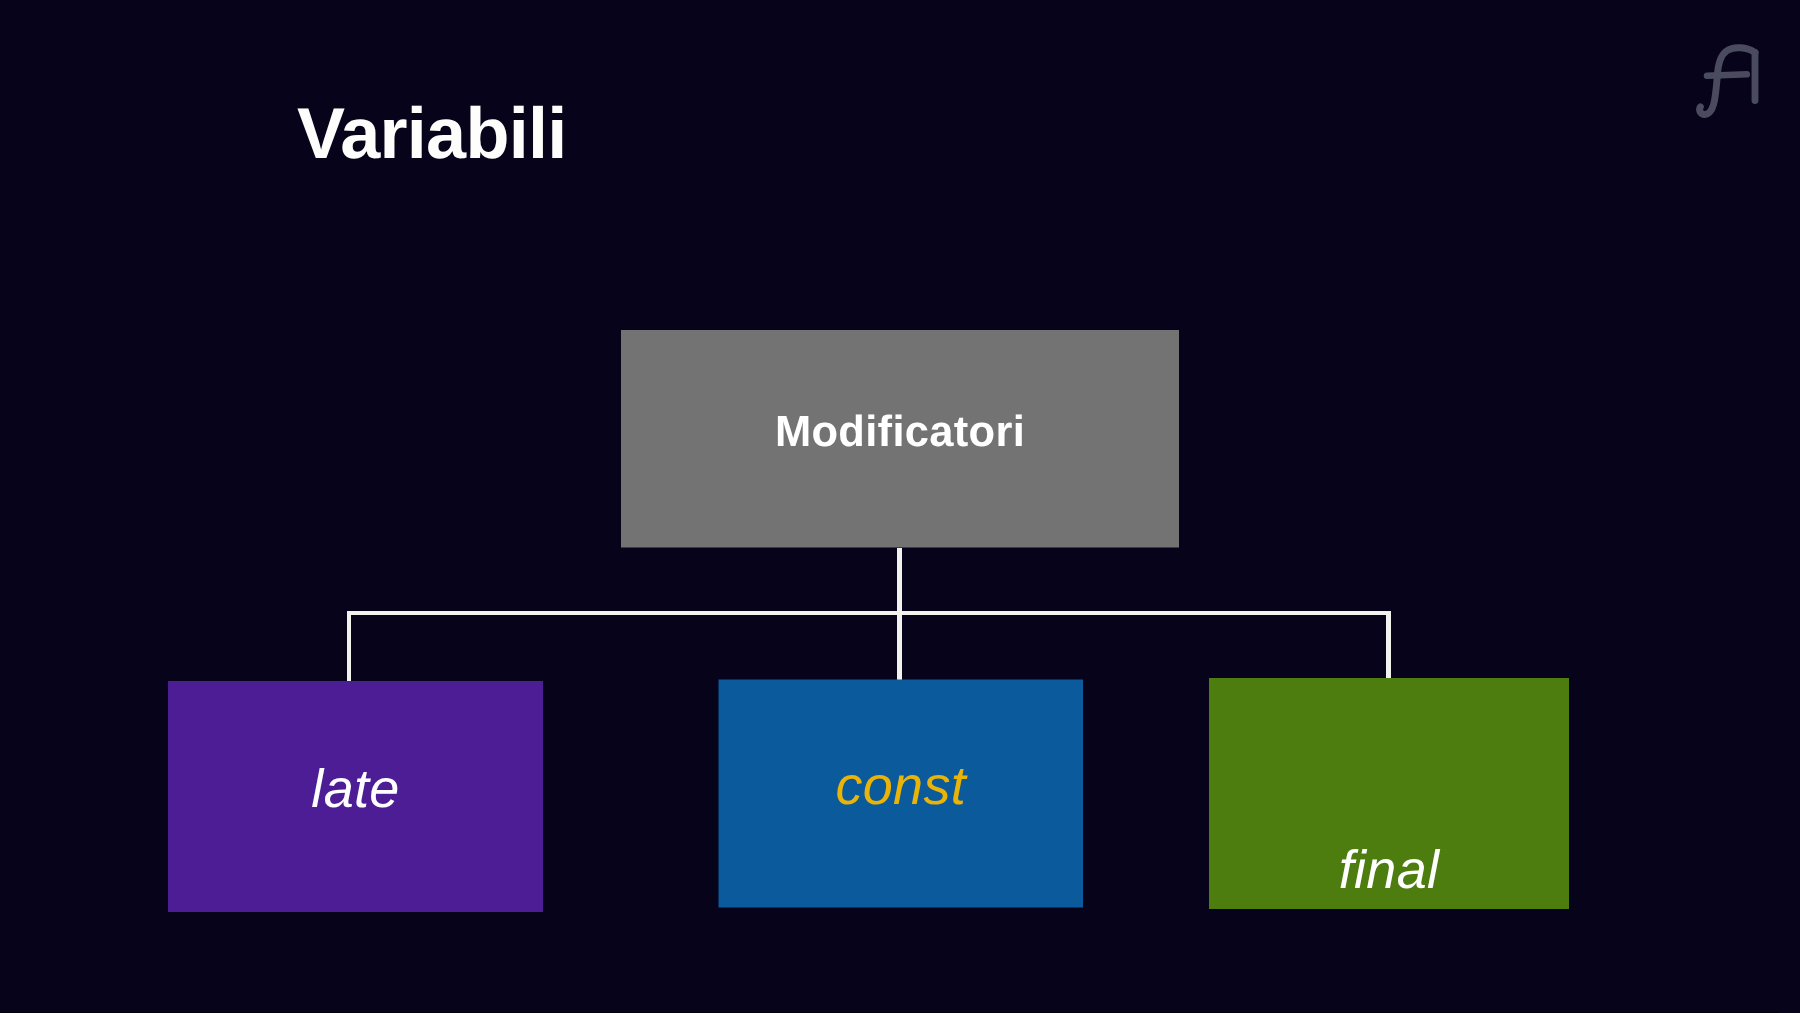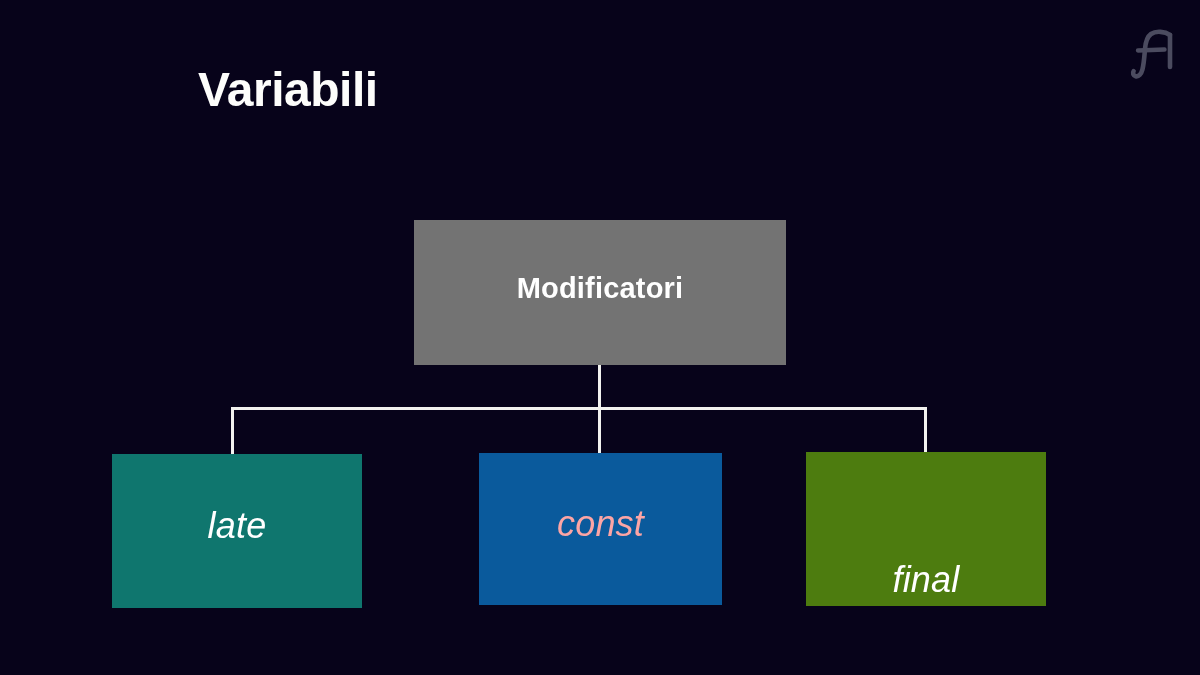--- a/index.html
+++ b/index.html
@@ -124,25 +124,25 @@
 
     <line x1="232.5" y1="408" x2="232.5" y2="455" stroke="#f2f2ef" stroke-width="3"></line>
 
     <line x1="925.5" y1="408" x2="925.5" y2="453" stroke="#f2f2ef" stroke-width="3"></line>
   </svg>
 
   <div id="node-modificatori" class="node node-root" style="background: #737373; color: rgb(255, 255, 255);">
     <span class="node-label">Modificatori</span>
   </div>
 
-  <div id="node-late" class="node node-child" style="background: #0f766e; color: rgb(255, 255, 255);">
+  <div id="node-late" class="node node-child" style="background: #4c1d95; color: rgb(255, 255, 255);">
     <span class="node-label">late</span>
   </div>
 
-  <div id="node-const" class="node node-child" style="background: rgb(10, 90, 156); color: #fca5a5;">
+  <div id="node-const" class="node node-child" style="background: rgb(10, 90, 156); color: #eab308;">
     <span class="node-label">const</span>
   </div>
 
   <div id="node-final" class="node node-child" style="background: #4d7c0f; color: rgb(255, 255, 255); align-items: flex-end;">
     <span class="node-label">final</span>
   </div>
 
 </div>
 
 </body></html>

